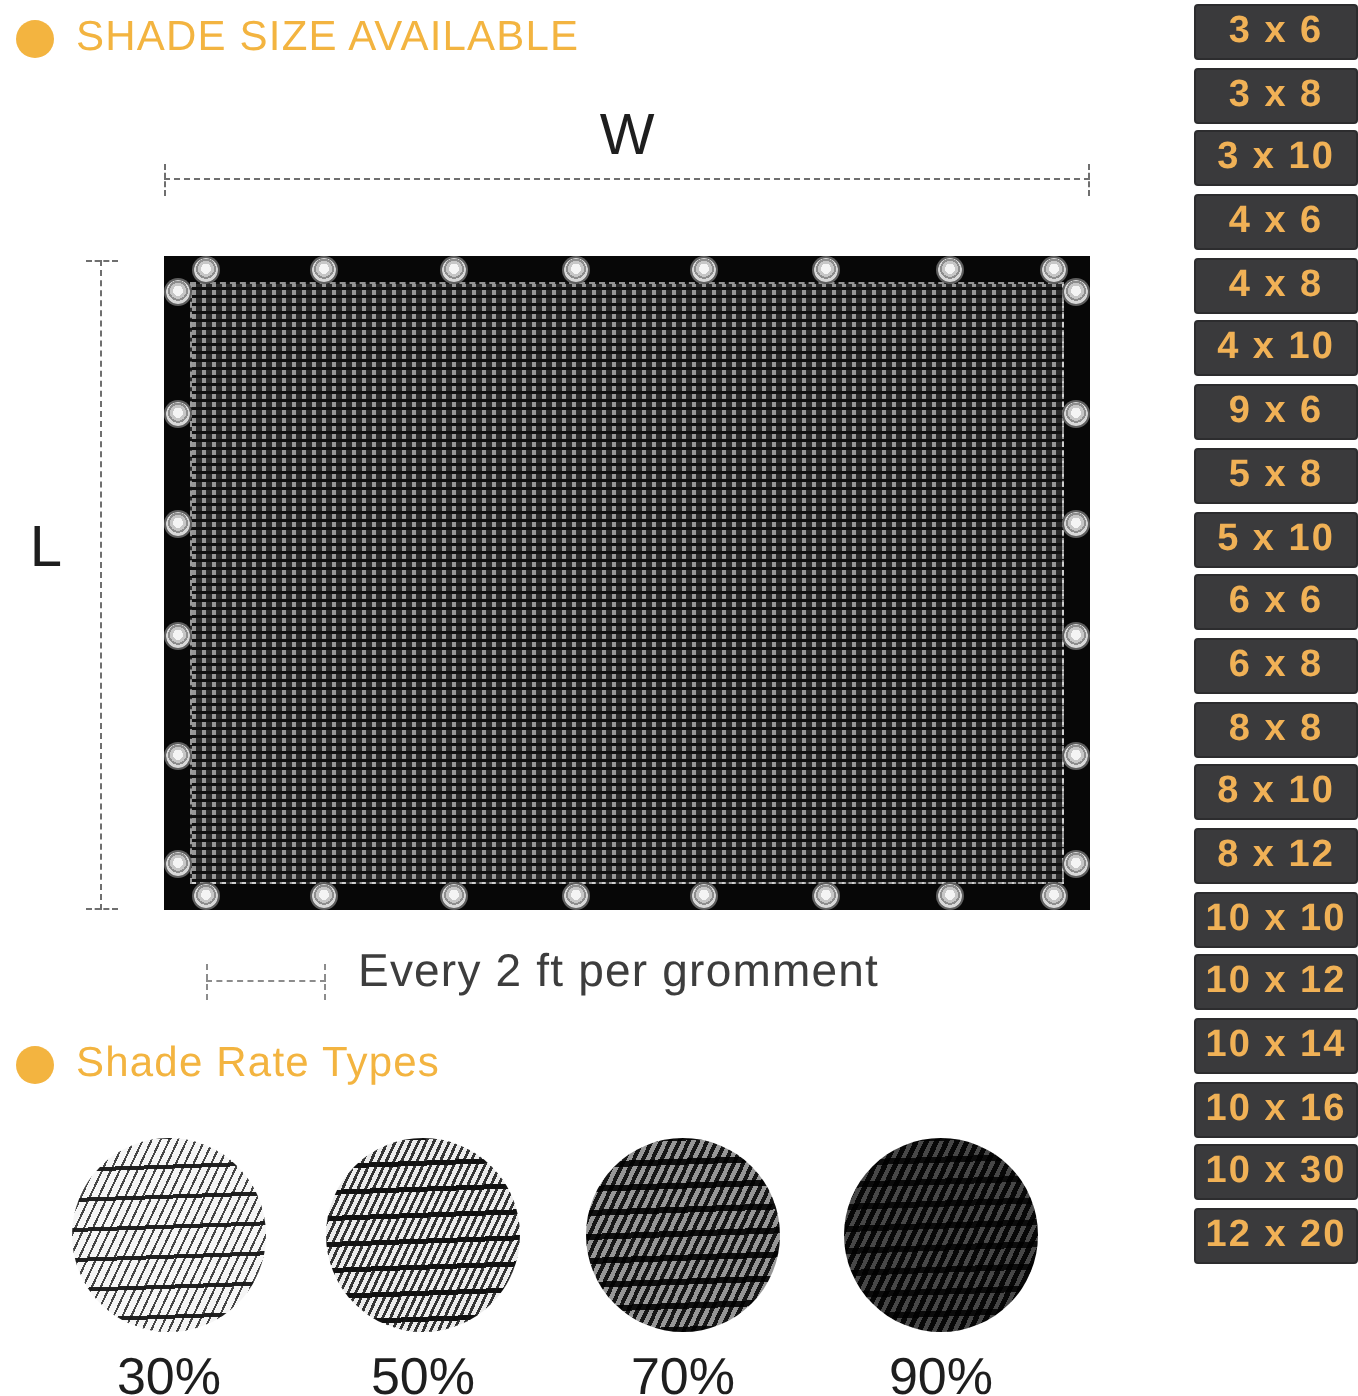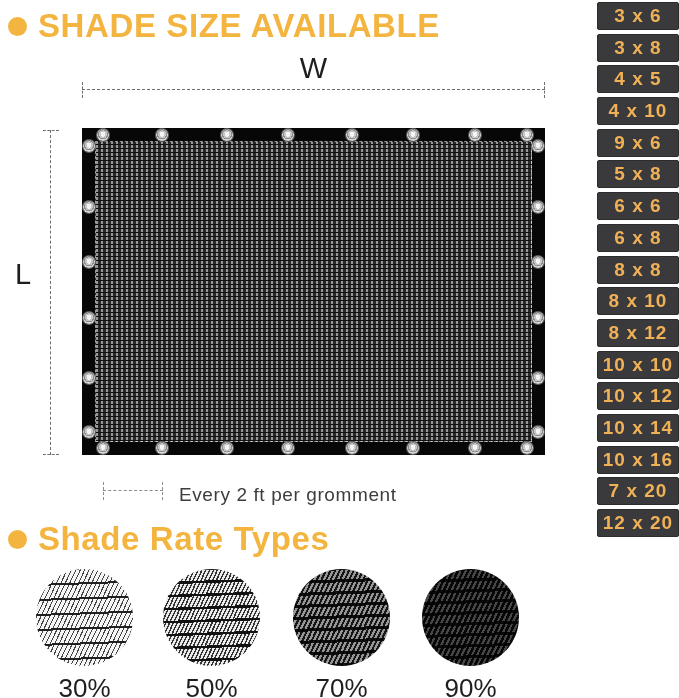--- a/index.html
+++ b/index.html
@@ -6,21 +6,21 @@
   .stage {
     position:relative; width:679px; height:698px; background:#fff;
     font-family:"Liberation Sans", sans-serif; overflow:hidden;
   }
 
   
   .heading { position:absolute; display:flex; align-items:center; gap:11px; }
   .h1 { left:8px; top:7px; }
   .h2 { left:8px; top:520px; }
   .bullet { width:19px; height:19px; border-radius:50%; background:var(--accent); flex:0 0 auto; }
-  .htext { font-size:33px; font-weight:700; letter-spacing:.6px; color:var(--accent); white-space:nowrap; }
+  .htext { font-size:21px; font-weight:400; letter-spacing:.6px; color:var(--accent); white-space:nowrap; }
 
   
   .dim-label { position:absolute; color:#1e1e1e; font-size:29px; font-weight:500; }
   .w-label { left:82px; top:52px; width:463px; text-align:center; }
   .l-label { left:2px; top:258px; width:42px; text-align:center; }
   .w-line { position:absolute; left:82px; top:89px; width:463px; height:0; border-top:1px dashed #6f6f6f; }
   .l-line { position:absolute; left:50px; top:130px; height:325px; width:0; border-left:1px dashed #6f6f6f; }
   .tick { position:absolute; background:transparent; }
   .w-line .tick { top:-8px; height:16px; width:0; border-left:1px dashed #6f6f6f; }
   .w-line .t-left { left:0; } .w-line .t-right { right:0; }
@@ -43,21 +43,21 @@
   .grommet {
     position:absolute; width:12px; height:12px; border-radius:50%;
     background:radial-gradient(circle at 50% 45%, #f4f4f4 0 2.5px, #c6c6c6 2.5px 4px, #8d8d8d 4px 5px, #d8d8d8 5px);
     box-shadow:0 0 0 1px #5e5e5e;
   }
 
   
   .bracket { position:absolute; left:103px; top:490px; width:60px; height:0; border-top:1px dashed #8c8c8c; }
   .bracket .btick { position:absolute; top:-9px; height:18px; width:0; border-left:1px dashed #8c8c8c; }
   .bracket .b-left { left:0; } .bracket .b-right { right:0; }
-  .note { position:absolute; left:179px; top:484px; font-size:19px; letter-spacing:.6px; color:#3d3d3d; white-space:nowrap; }
+  .note { position:absolute; left:179px; top:472px; font-size:23px; letter-spacing:.6px; color:#3d3d3d; white-space:nowrap; }
 
   
   .rate { position:absolute; width:97px; text-align:center; }
   .rate-circle { width:97px; height:97px; border-radius:50%; }
   .r0 { background-color:#f6f6f6;
         background-image:repeating-linear-gradient(115deg, rgba(25,25,25,.8) 0 1px, transparent 1px 4px),
                          repeating-linear-gradient(178deg, rgba(10,10,10,.9) 0 2px, transparent 2px 15px); }
   .r1 { background-color:#ececec;
         background-image:repeating-linear-gradient(115deg, rgba(20,20,20,.85) 0 1.4px, transparent 1.4px 3.5px),
                          repeating-linear-gradient(178deg, rgba(5,5,5,.95) 0 2.5px, transparent 2.5px 13px); }
@@ -163,30 +163,33 @@
       </div>
       <div class="rate" style="left: 422px; top: 569px;">
         <div class="rate-circle r3"></div>
         <div class="rate-label">90%</div>
       </div>
     </div>
 
   <div class="sizes" id="sizes">
       <div class="size-box">3 x 6</div>
       <div class="size-box">3 x 8</div>
-      <div class="size-box">4 x 5</div>
+      <div class="size-box">3 x 10</div>
+      <div class="size-box">4 x 6</div>
+      <div class="size-box">4 x 8</div>
       <div class="size-box">4 x 10</div>
       <div class="size-box">9 x 6</div>
       <div class="size-box">5 x 8</div>
+      <div class="size-box">5 x 10</div>
       <div class="size-box">6 x 6</div>
       <div class="size-box">6 x 8</div>
       <div class="size-box">8 x 8</div>
       <div class="size-box">8 x 10</div>
       <div class="size-box">8 x 12</div>
       <div class="size-box">10 x 10</div>
       <div class="size-box">10 x 12</div>
       <div class="size-box">10 x 14</div>
       <div class="size-box">10 x 16</div>
-      <div class="size-box">7 x 20</div>
+      <div class="size-box">10 x 30</div>
       <div class="size-box">12 x 20</div>
     </div>
 
 </div>
 
 </body></html>

